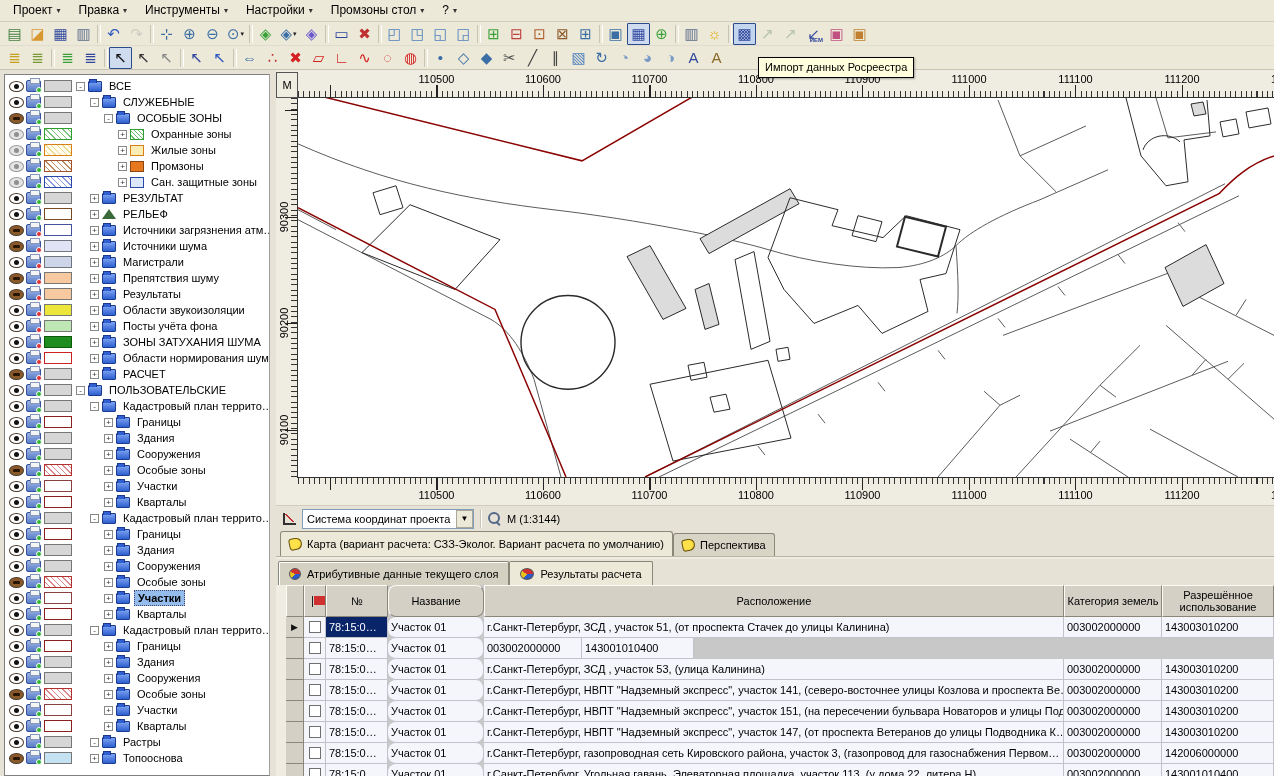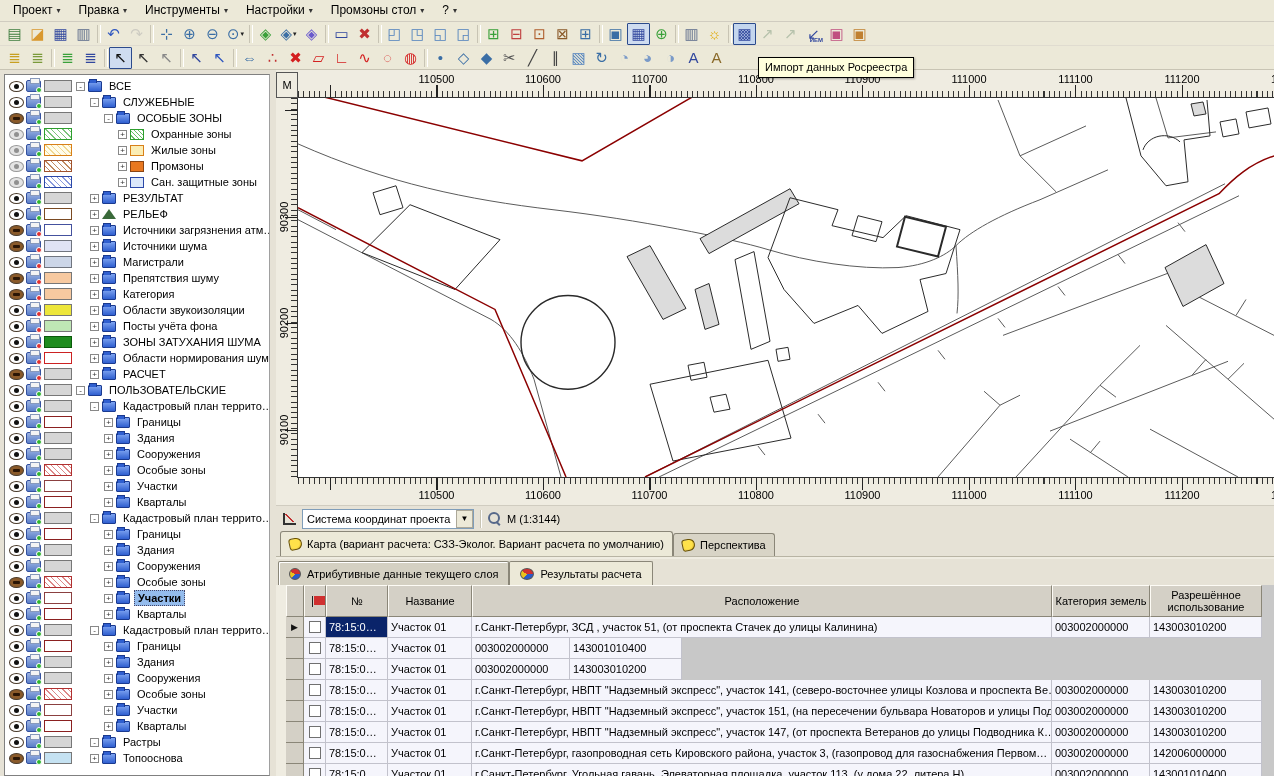--- a/index.html
+++ b/index.html
@@ -138,21 +138,21 @@
 
   
   #attr-table { position:absolute; left:10px; top:515px; right:0; bottom:0; background:#c8c8c8; overflow:hidden; }
   .hdr-row { display:flex; height:32px; }
   .hcell { background:#d4d0c6; border:1px solid; border-color:#fdfbf5 #8a8678 #8a8678 #fdfbf5;
     display:flex; align-items:center; justify-content:center; text-align:center; font-size:11px; line-height:12px; flex:none; }
   .drow { display:flex; height:21px; }
   .dcell { background:#f5f5fc; border-right:1px solid #c2c2cc; border-bottom:1px solid #c2c2cc;
     display:flex; align-items:center; padding:0 3px; white-space:nowrap; overflow:hidden; flex:none; font-size:11px; }
   .c-mark { width:18px; } .c-chk { width:22px; justify-content:center; } .c-num { width:62px; }
-  .c-name { width:84px; } .c-loc { width:580px; } .c-cat { width:98px; } .c-use { width:112px; }
+  .c-name { width:96px;border-radius:8px; } .c-loc { width:580px; } .c-cat { width:98px; } .c-use { width:112px; }
   .mark-cell { background:#d4d0c6; border-right:1px solid #8a8678; border-bottom:1px solid #8a8678;
     justify-content:center; padding:0; font-size:9px; color:#111; }
   .drow.current .mark-cell::before { content:"▶"; }
   .checkbox { width:12px; height:12px; background:#fff; border:1px solid #707070; }
   .drow.current .c-num { background:#0a246a; color:#fff; }
   .flag-icon { width:9px; height:11px; position:relative; }
   .flag-icon::before { content:""; position:absolute; left:1px; top:0; width:1.5px; height:11px; background:#222; }
   .flag-icon::after { content:""; position:absolute; left:3px; top:0; width:0; height:0;
     border-top:4px solid #d03030; border-bottom:0; border-right:6px solid transparent; border-left:0;
     background:#d03030; height:5px; width:5px; }
@@ -757,21 +757,21 @@
 
     <div class="trow">
       <span class="eye half"></span>
       <span class="printer">
         <i class="dot" style="background: rgb(224, 48, 48);"></i>
       </span>
       <span class="swatch" style="background-color: rgb(247, 201, 160); border-color: rgb(119, 119, 119);"></span>
       <span class="tindent" style="width: 14px;"></span>
       <span class="texp">+</span>
       <span class="ticon ic-folder"></span>
-      <span class="tlabel">Категория</span>
+      <span class="tlabel">Результаты</span>
     </div>
 
     <div class="trow">
       <span class="eye"></span>
       <span class="printer">
         <i class="dot" style="background: rgb(224, 48, 48);"></i>
       </span>
       <span class="swatch" style="background-color: rgb(237, 230, 58); border-color: rgb(119, 119, 119);"></span>
       <span class="tindent" style="width: 14px;"></span>
       <span class="texp">+</span>
@@ -1299,20 +1299,21 @@
           <div class="dcell c-use">143001010400</div>
         </div>
 
         <div class="drow">
           <div class="dcell c-mark mark-cell"></div>
           <div class="dcell c-chk">
             <span class="checkbox"></span>
           </div>
           <div class="dcell c-num">78:15:0…</div>
           <div class="dcell c-name">Участок 01</div>
+          <div class="dcell c-loc">г.Санкт-Петербург, ЗСД , участок 53, (улица Калинина)</div>
           <div class="dcell c-cat">003002000000</div>
           <div class="dcell c-use">143003010200</div>
         </div>
 
         <div class="drow">
           <div class="dcell c-mark mark-cell"></div>
           <div class="dcell c-chk">
             <span class="checkbox"></span>
           </div>
           <div class="dcell c-num">78:15:0…</div>

